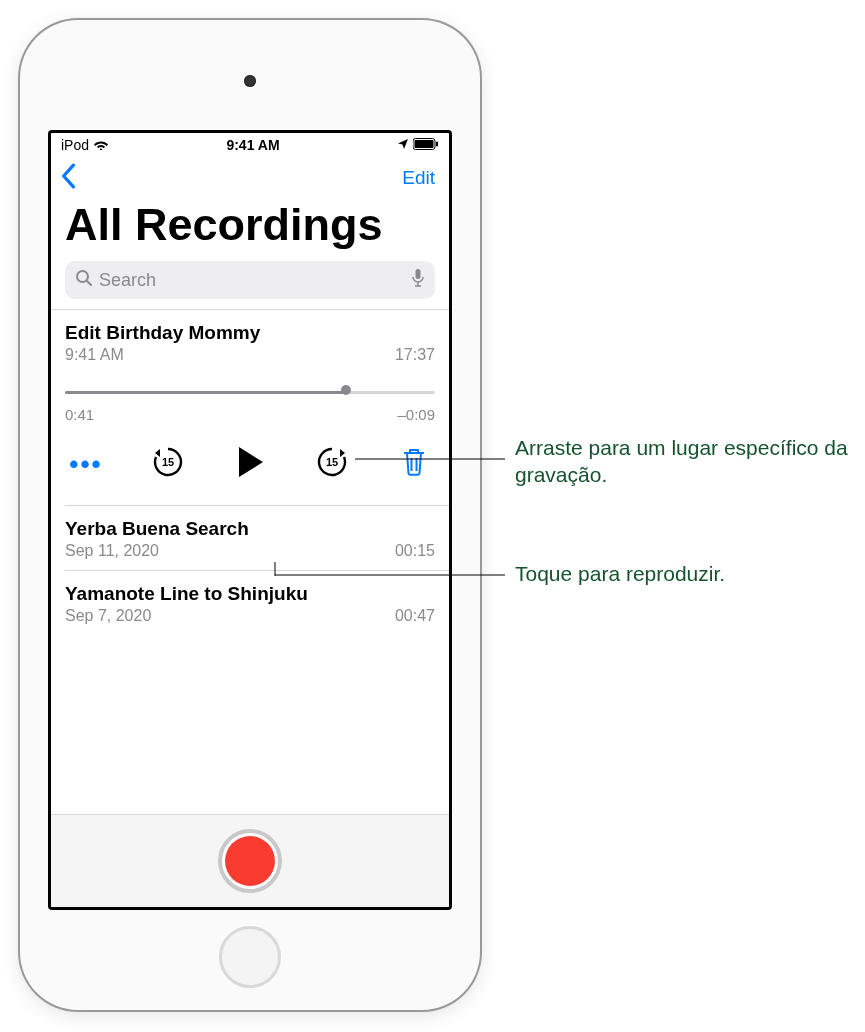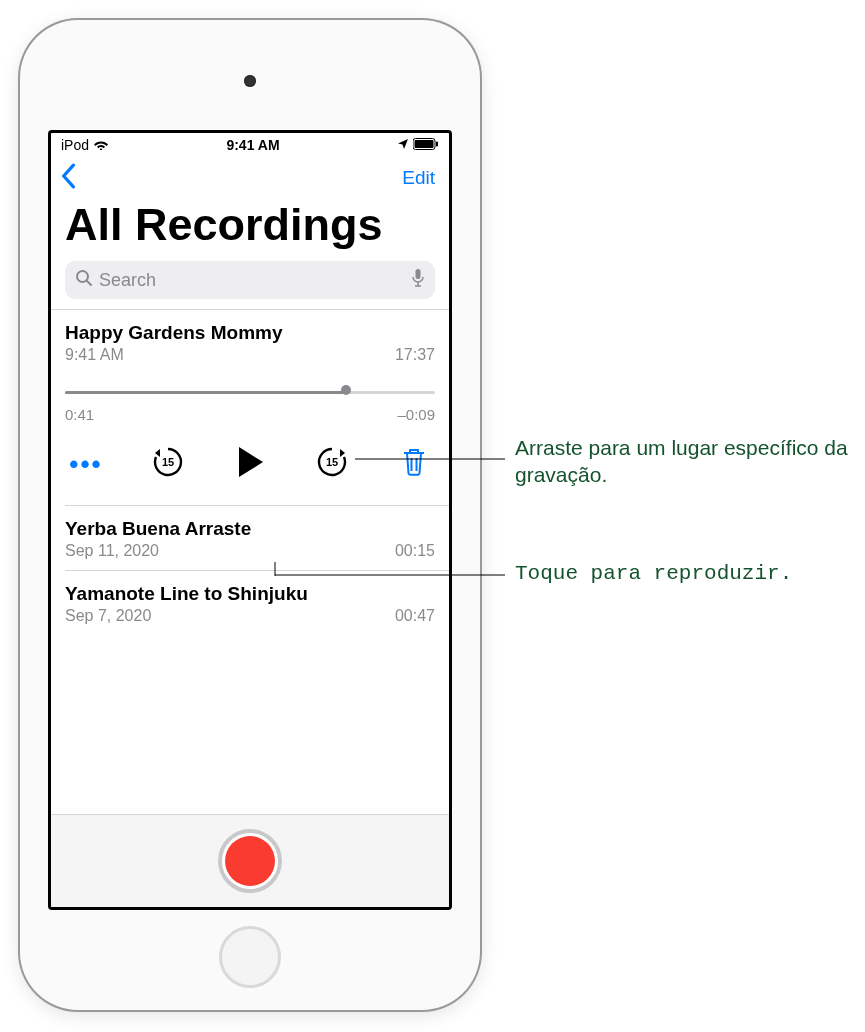--- a/index.html
+++ b/index.html
@@ -221,21 +221,21 @@
             <line x1="7" y1="14" x2="7" y2="18" stroke="#8a8a8e" stroke-width="1.5"></line>
             <line x1="4" y1="18" x2="10" y2="18" stroke="#8a8a8e" stroke-width="1.5"></line>
           </svg>
       </span>
     </div>
 
     <div class="list">
       <div class="divider-full"></div>
 
       <div class="rec-item">
-        <div class="rec-title">Happy Gardens Mommy</div>
+        <div class="rec-title">Edit Birthday Mommy</div>
         <div class="rec-meta">
           <span>9:41 AM</span>
           <span>17:37</span>
         </div>
         <div class="slider-wrap">
           <div class="slider-track"></div>
           <div class="slider-fill"></div>
           <div class="slider-thumb"></div>
         </div>
         <div class="time-row">
@@ -269,21 +269,21 @@
                 <line x1="10.5" y1="11" x2="10.5" y2="24" stroke="#007aff" stroke-width="2"></line>
                 <line x1="15.5" y1="11" x2="15.5" y2="24" stroke="#007aff" stroke-width="2"></line>
               </svg>
           </div>
         </div>
       </div>
 
       <div class="divider"></div>
 
       <div class="rec-item">
-        <div class="rec-title">Yerba Buena Arraste</div>
+        <div class="rec-title">Yerba Buena Search</div>
         <div class="rec-meta">
           <span>Sep 11, 2020</span>
           <span>00:15</span>
         </div>
       </div>
 
       <div class="divider"></div>
 
       <div class="rec-item">
         <div class="rec-title">Yamanote Line to Shinjuku</div>
@@ -303,13 +303,13 @@
   <div class="home-button"></div>
 </div>
 
 <svg style="position:absolute; left:0; top:0; width:865px; height:1032px; pointer-events:none;">
   <line x1="355" y1="459" x2="505" y2="459" stroke="#000" stroke-width="1"></line>
   <line x1="275" y1="575" x2="505" y2="575" stroke="#000" stroke-width="1"></line>
   <line x1="275" y1="562" x2="275" y2="576" stroke="#000" stroke-width="1"></line>
 </svg>
 
 <div class="callout" style="left:515px; top:434px;">Arraste para um lugar específico da gravação.</div>
-<div class="callout" style="left:515px; top:560px;font-family:Liberation Mono, monospace;">Toque para reproduzir.</div>
+<div class="callout" style="left:515px; top:560px;">Toque para reproduzir.</div>
 
 </body></html>

